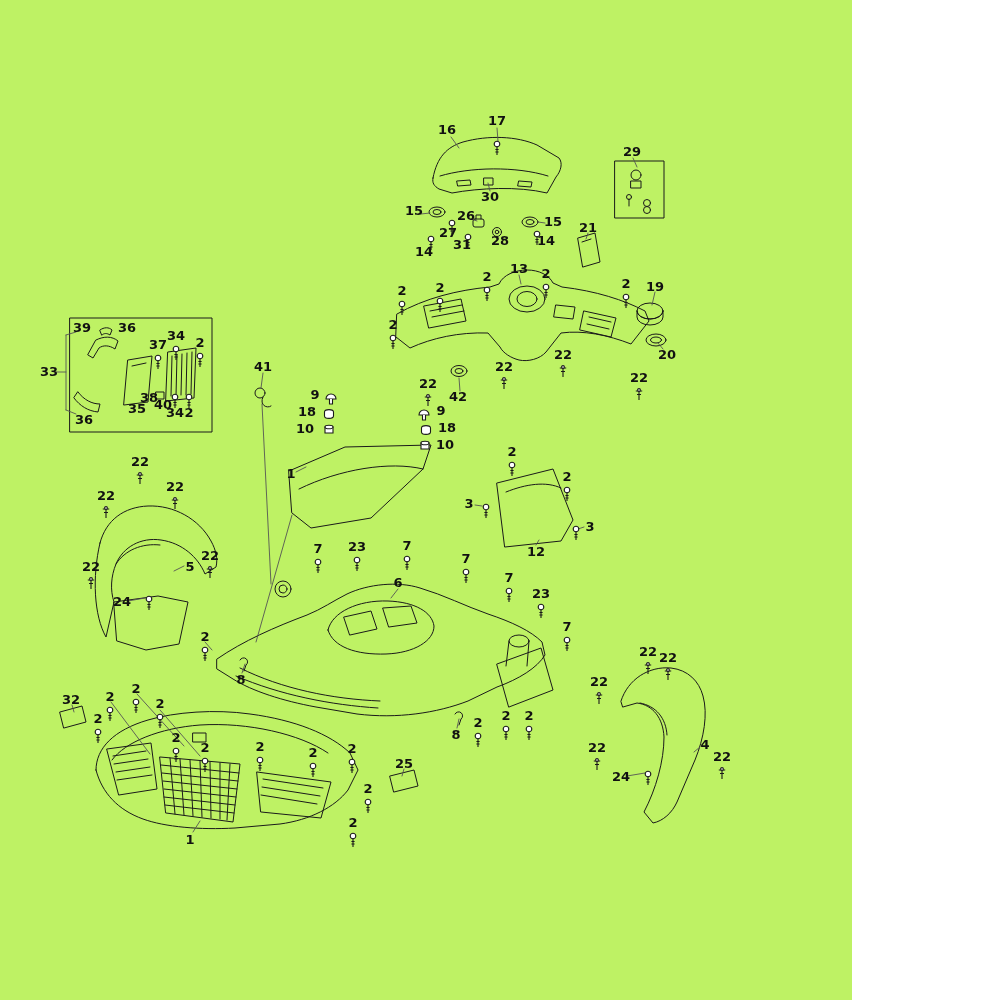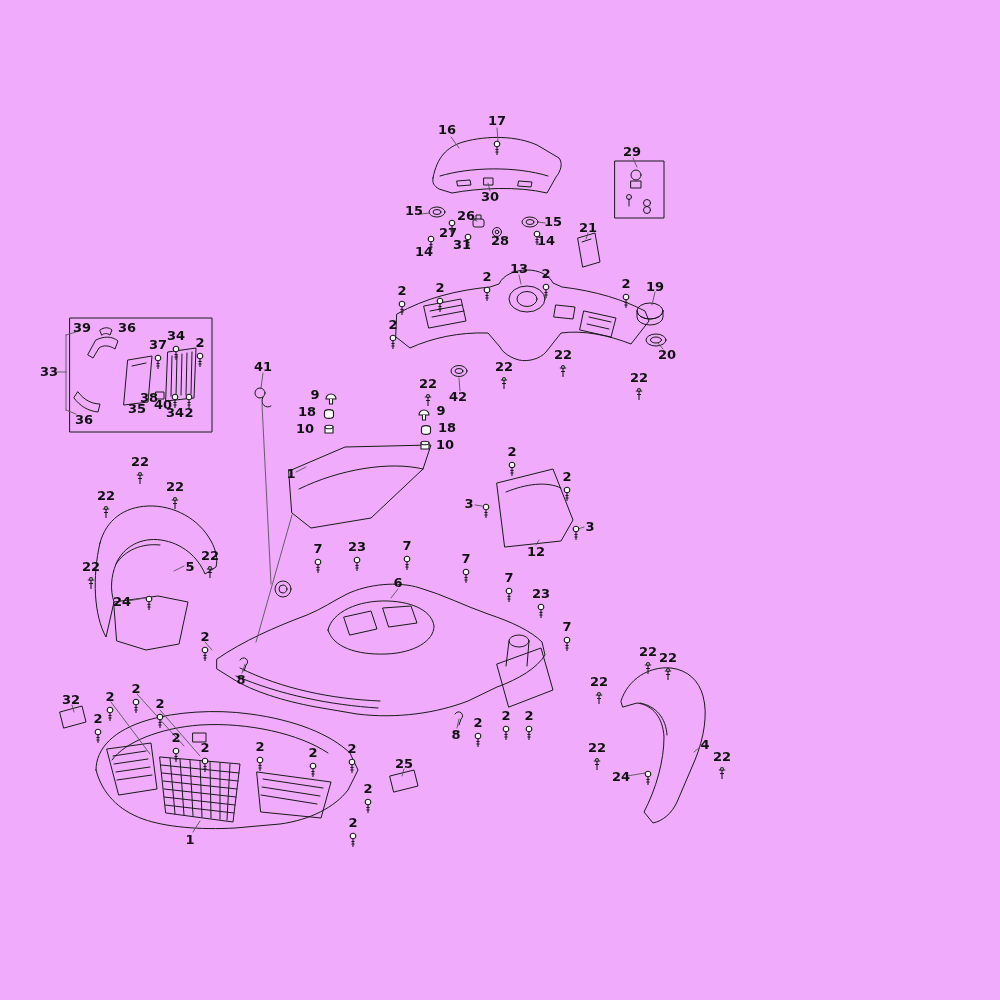--- a/index.html
+++ b/index.html
@@ -1,16 +1,16 @@
 <!DOCTYPE html>
 <html><head>
 <meta charset="utf-8">
 <style>
   html,body{margin:0;padding:0;background:#ffffff}
-  .stage{width:1000px;height:1000px;position:relative;background:#f0abfc;overflow:hidden}
+  .stage{width:852px;height:1000px;position:relative;background:#bef264;overflow:hidden}
   svg{display:block}
   .art{fill:none;stroke-linejoin:round;stroke-linecap:round;stroke-width:1}
   .leader{stroke-width:0.9;fill:none}
   #labels-layer text{font:bold 13px "DejaVu Sans", sans-serif;text-anchor:middle;stroke:none}
   #labels-layer g.fastener{stroke-width:1.1;fill:#ffffff}
 </style>
 </head>
 <body style="background: rgb(255, 255, 255);">
 
 <div class="stage">

